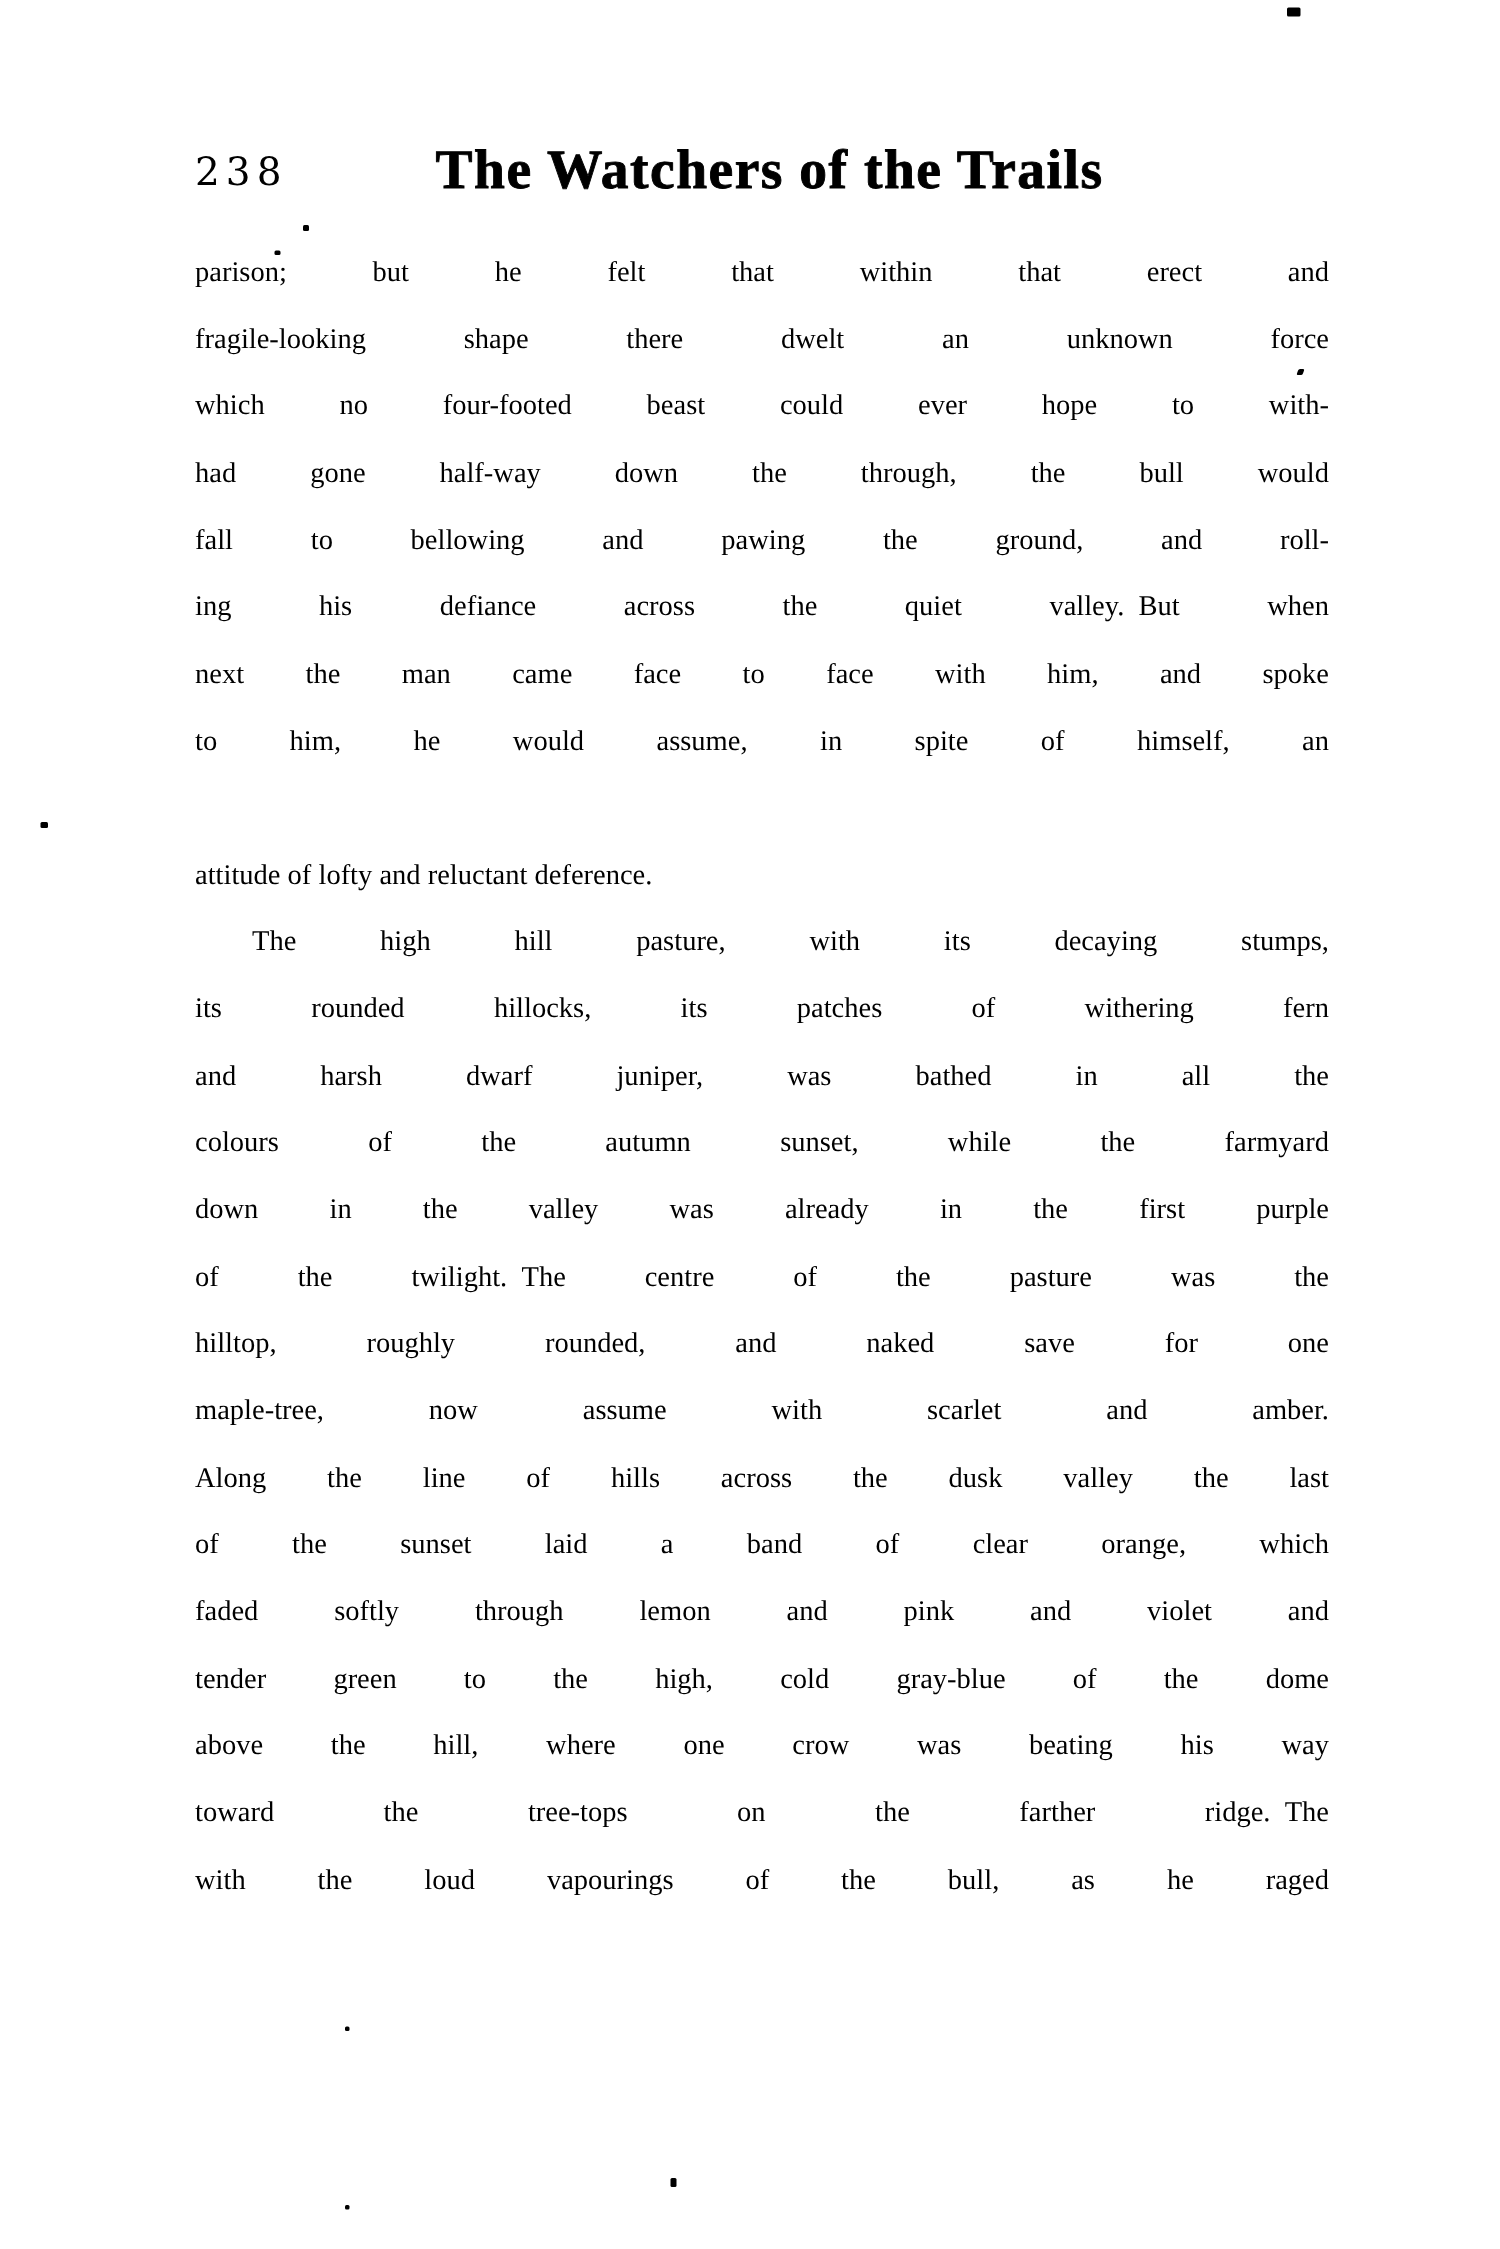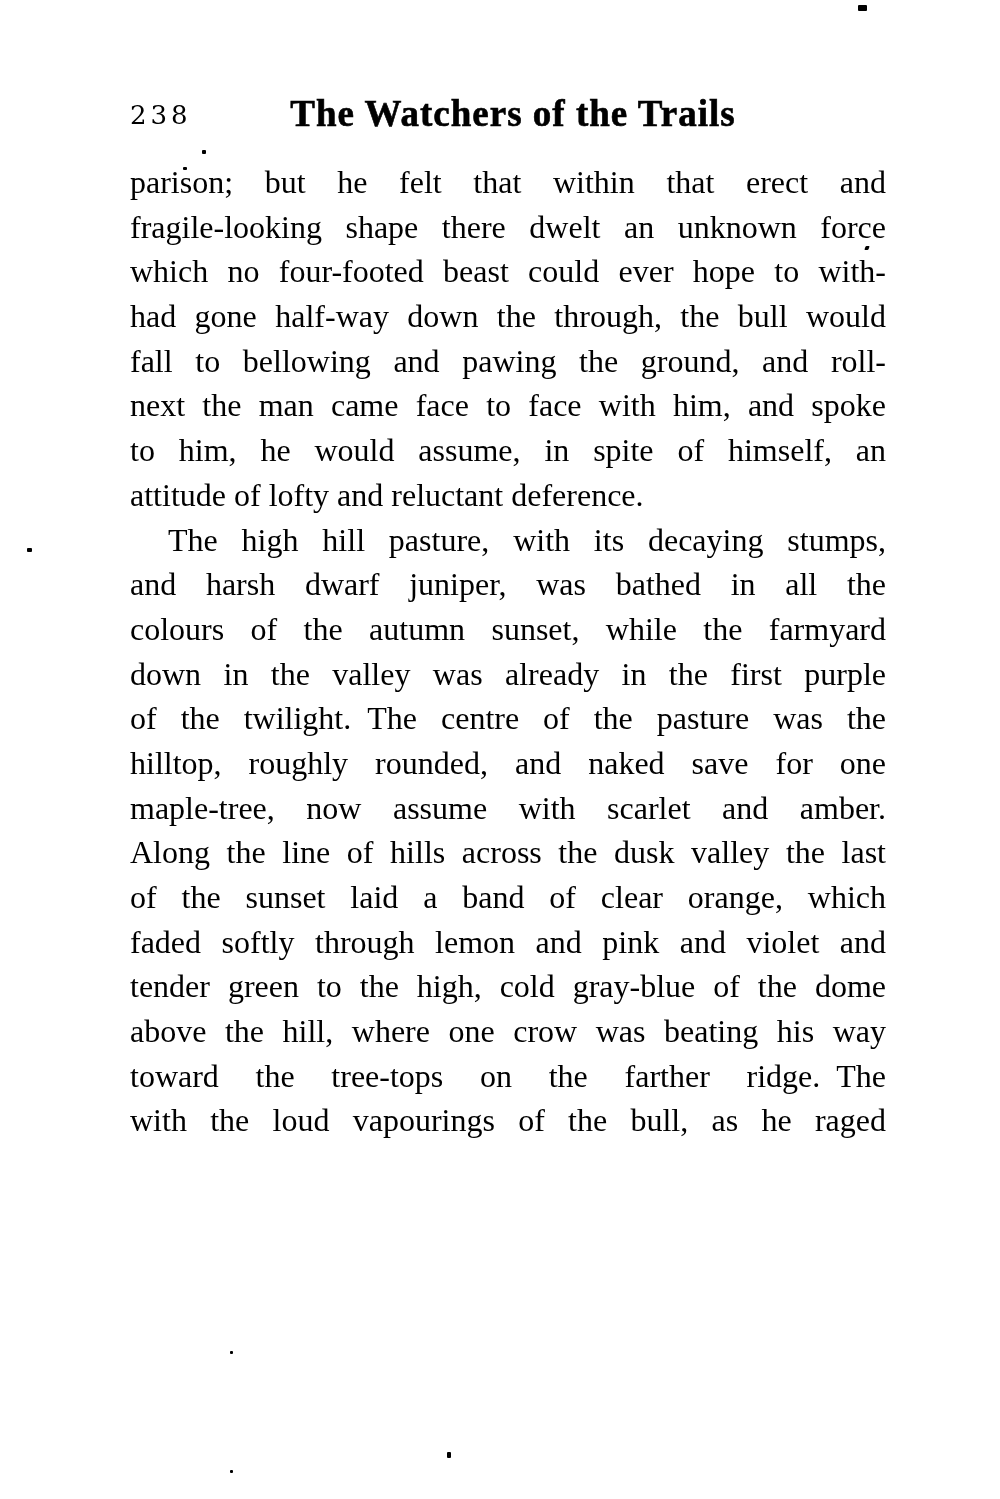--- a/index.html
+++ b/index.html
@@ -31,32 +31,33 @@
     font-weight: 700;
     font-size: 37px;
     letter-spacing: 1px;
     -webkit-text-stroke: 0.6px #000;
   }
 
   
   .body-text {
     position: absolute;
     top: 160px; left: 130px; width: 756px;
-    font-size: 32px;
+    font-size: 19px;
     line-height: 44.7px;
   }
   .text-line {
     text-align: justify;
     text-align-last: justify;
     height: 44.7px;
     white-space: nowrap;
   }
   .text-line.para-end {
     text-align: center;
     text-align-last: left;
+    margin-top: 44px;
   }
   .text-line.indented { text-indent: 38px; }
 
   
   .speck { position: absolute; background: #000; border-radius: 1px; }
   .speck-1 { left: 858px; top: 5px;   width: 9px;  height: 6px; }
   .speck-2 { left: 202px; top: 150px; width: 4px;  height: 4px; }
   .speck-3 { left: 183px; top: 167px; width: 4px;  height: 3px; }
   .speck-4 { left: 865px; top: 246px; width: 4px;  height: 4px; transform: skewX(-20deg); }
   .speck-5 { left: 27px;  top: 548px; width: 5px;  height: 4px; }
@@ -73,25 +74,27 @@
     <span class="page-number">238</span>
     <span class="running-title">The Watchers of the Trails</span>
   </div>
 
   <div class="body-text">
     <div class="text-line">parison; but he felt that within that erect and</div>
     <div class="text-line">fragile-looking shape there dwelt an unknown force</div>
     <div class="text-line">which no four-footed beast could ever hope to with-</div>
     <div class="text-line">had gone half-way down the through, the bull would</div>
     <div class="text-line">fall to bellowing and pawing the ground, and roll-</div>
+    <div class="text-line">ing his defiance across the quiet valley. But when</div>
     <div class="text-line">next the man came face to face with him, and spoke</div>
     <div class="text-line">to him, he would assume, in spite of himself, an</div>
     <div class="text-line para-end">attitude of lofty and reluctant deference.</div>
 
     <div class="text-line indented">The high hill pasture, with its decaying stumps,</div>
+    <div class="text-line">its rounded hillocks, its patches of withering fern</div>
     <div class="text-line">and harsh dwarf juniper, was bathed in all the</div>
     <div class="text-line">colours of the autumn sunset, while the farmyard</div>
     <div class="text-line">down in the valley was already in the first purple</div>
     <div class="text-line">of the twilight. The centre of the pasture was the</div>
     <div class="text-line">hilltop, roughly rounded, and naked save for one</div>
     <div class="text-line">maple-tree, now assume with scarlet and amber.</div>
     <div class="text-line">Along the line of hills across the dusk valley the last</div>
     <div class="text-line">of the sunset laid a band of clear orange, which</div>
     <div class="text-line">faded softly through lemon and pink and violet and</div>
     <div class="text-line">tender green to the high, cold gray-blue of the dome</div>

